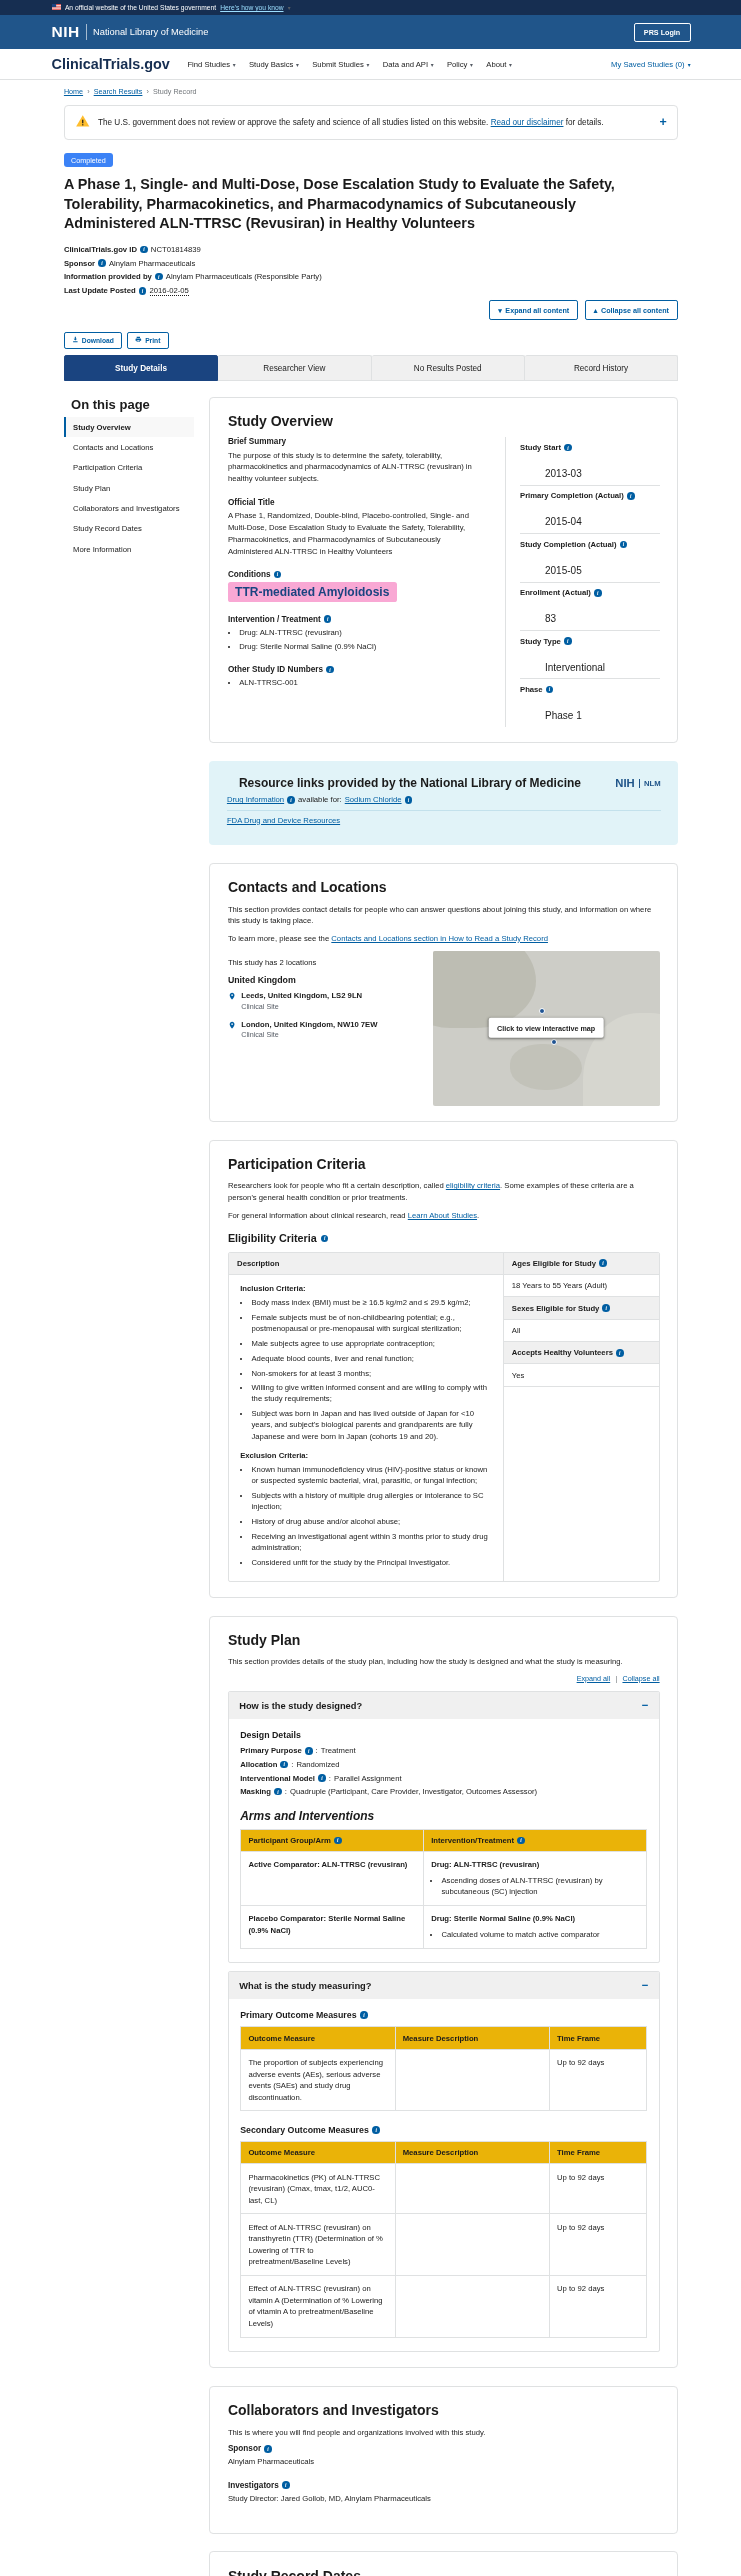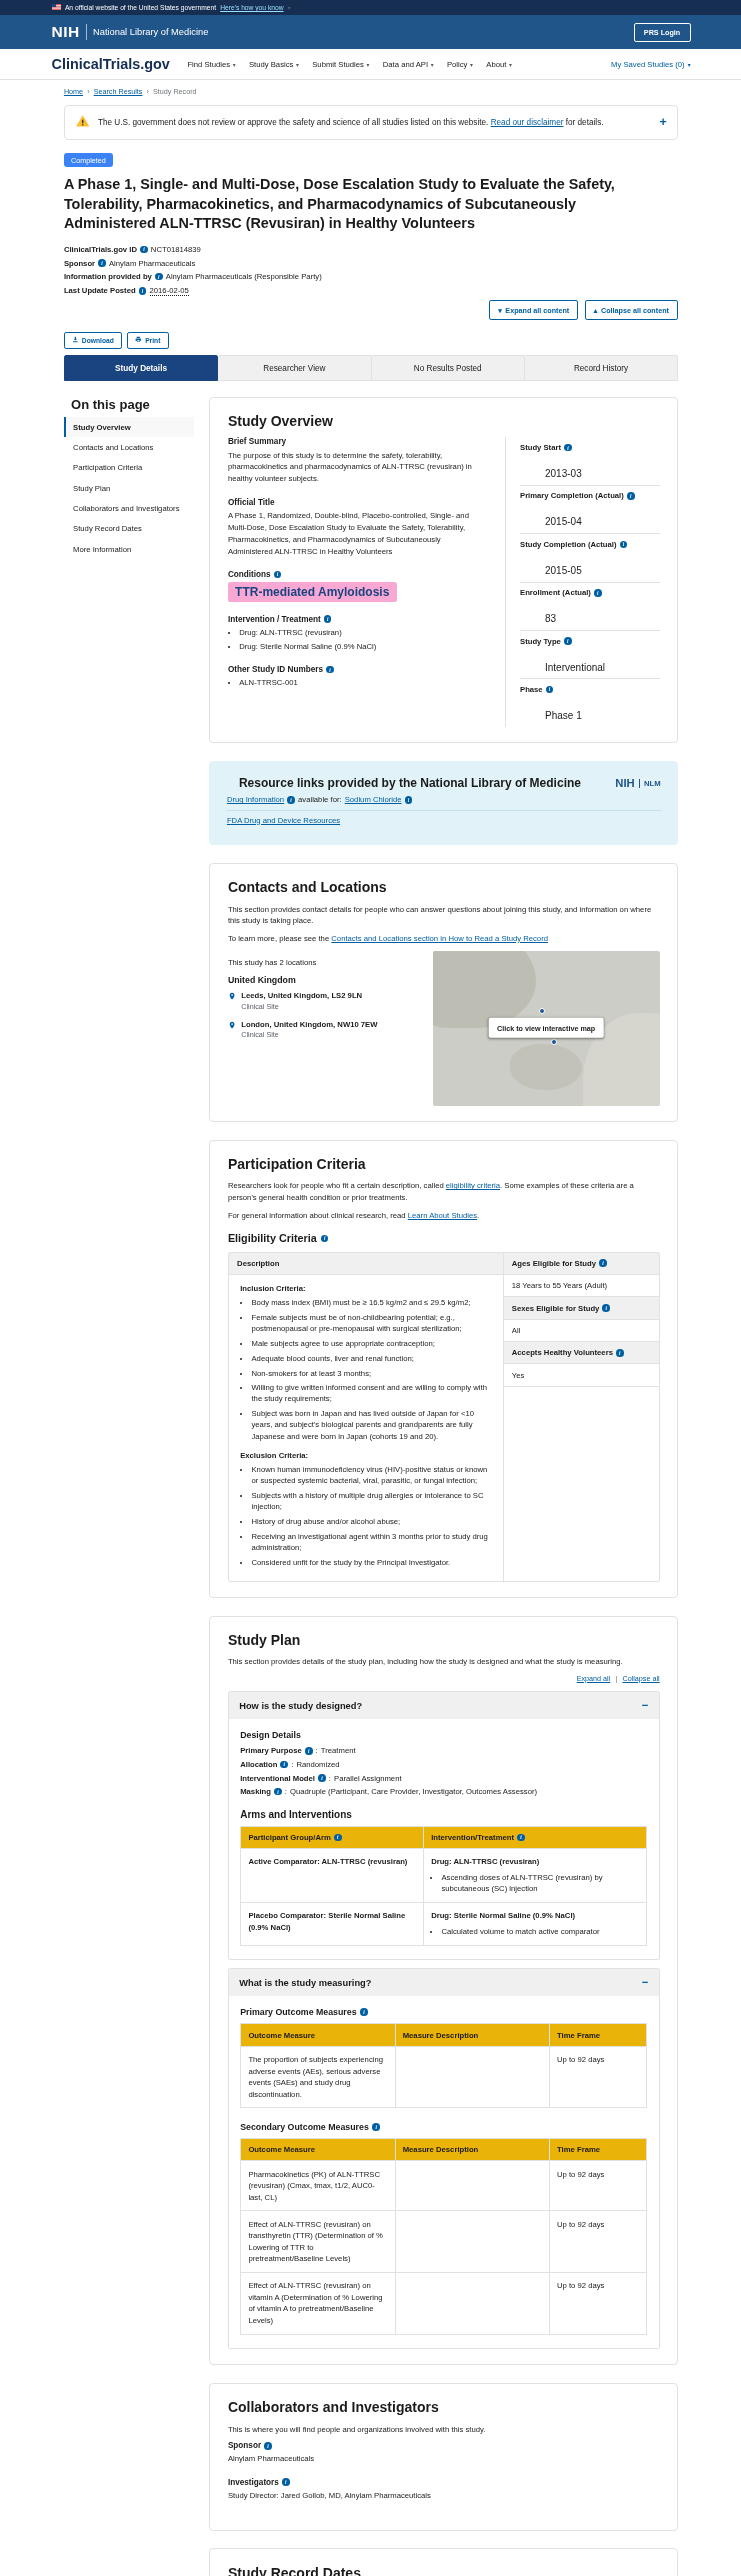--- a/index.html
+++ b/index.html
@@ -131,21 +131,21 @@
   .expand-links { display:flex; justify-content:flex-end; gap:5.2px; font-size:7.2px; align-items:center; margin-bottom:3.1px; }
   .pipe { color:#71767a; }
   .accordion { border:0.5px solid #dfe1e2; border-radius:2.1px; margin-top:8.2px; overflow:hidden; }
   .acc-header { background:#f0f0f0; padding:7.7px 10.3px; display:flex; justify-content:space-between; align-items:center; cursor:pointer; }
   .acc-title { font-size:9.3px; font-weight:bold; }
   .icon-minus { color:#005ea2; font-size:11.3px; font-weight:bold; line-height:1; }
   .icon-minus::before { content:"−"; }
   .acc-body { padding:11.3px 11.3px 13.4px; }
   .sub-title { font-weight:bold; font-size:8.8px; margin-bottom:6.2px; display:flex; align-items:center; gap:3.6px; }
   .design-row { margin-bottom:4.6px; font-size:7.7px; display:flex; align-items:center; gap:3.1px; flex-wrap:wrap; }
-  .arms-title { font-weight:bold; font-size:10px; margin:12.4px 0 6.2px; }
+  .arms-title { font-weight:bold; font-size:12px; margin:12.4px 0 6.2px;font-style:italic; }
   table { width:100%; border-collapse:collapse; font-size:7.7px; }
   th { background:#eab308; text-align:left; padding:6.2px 7.2px; border:0.5px solid #dfe1e2; }
   th .thwrap { display:flex; align-items:center; gap:3.1px; }
   td { padding:7.2px; border:0.5px solid #dfe1e2; vertical-align:top; line-height:1.5; }
   .td-strong { font-weight:bold; }
   td ul { margin:4.1px 0 0 10.3px; }
   .outcome-table { margin-bottom:13.4px; }
 </style>
 </head>
 <body>

